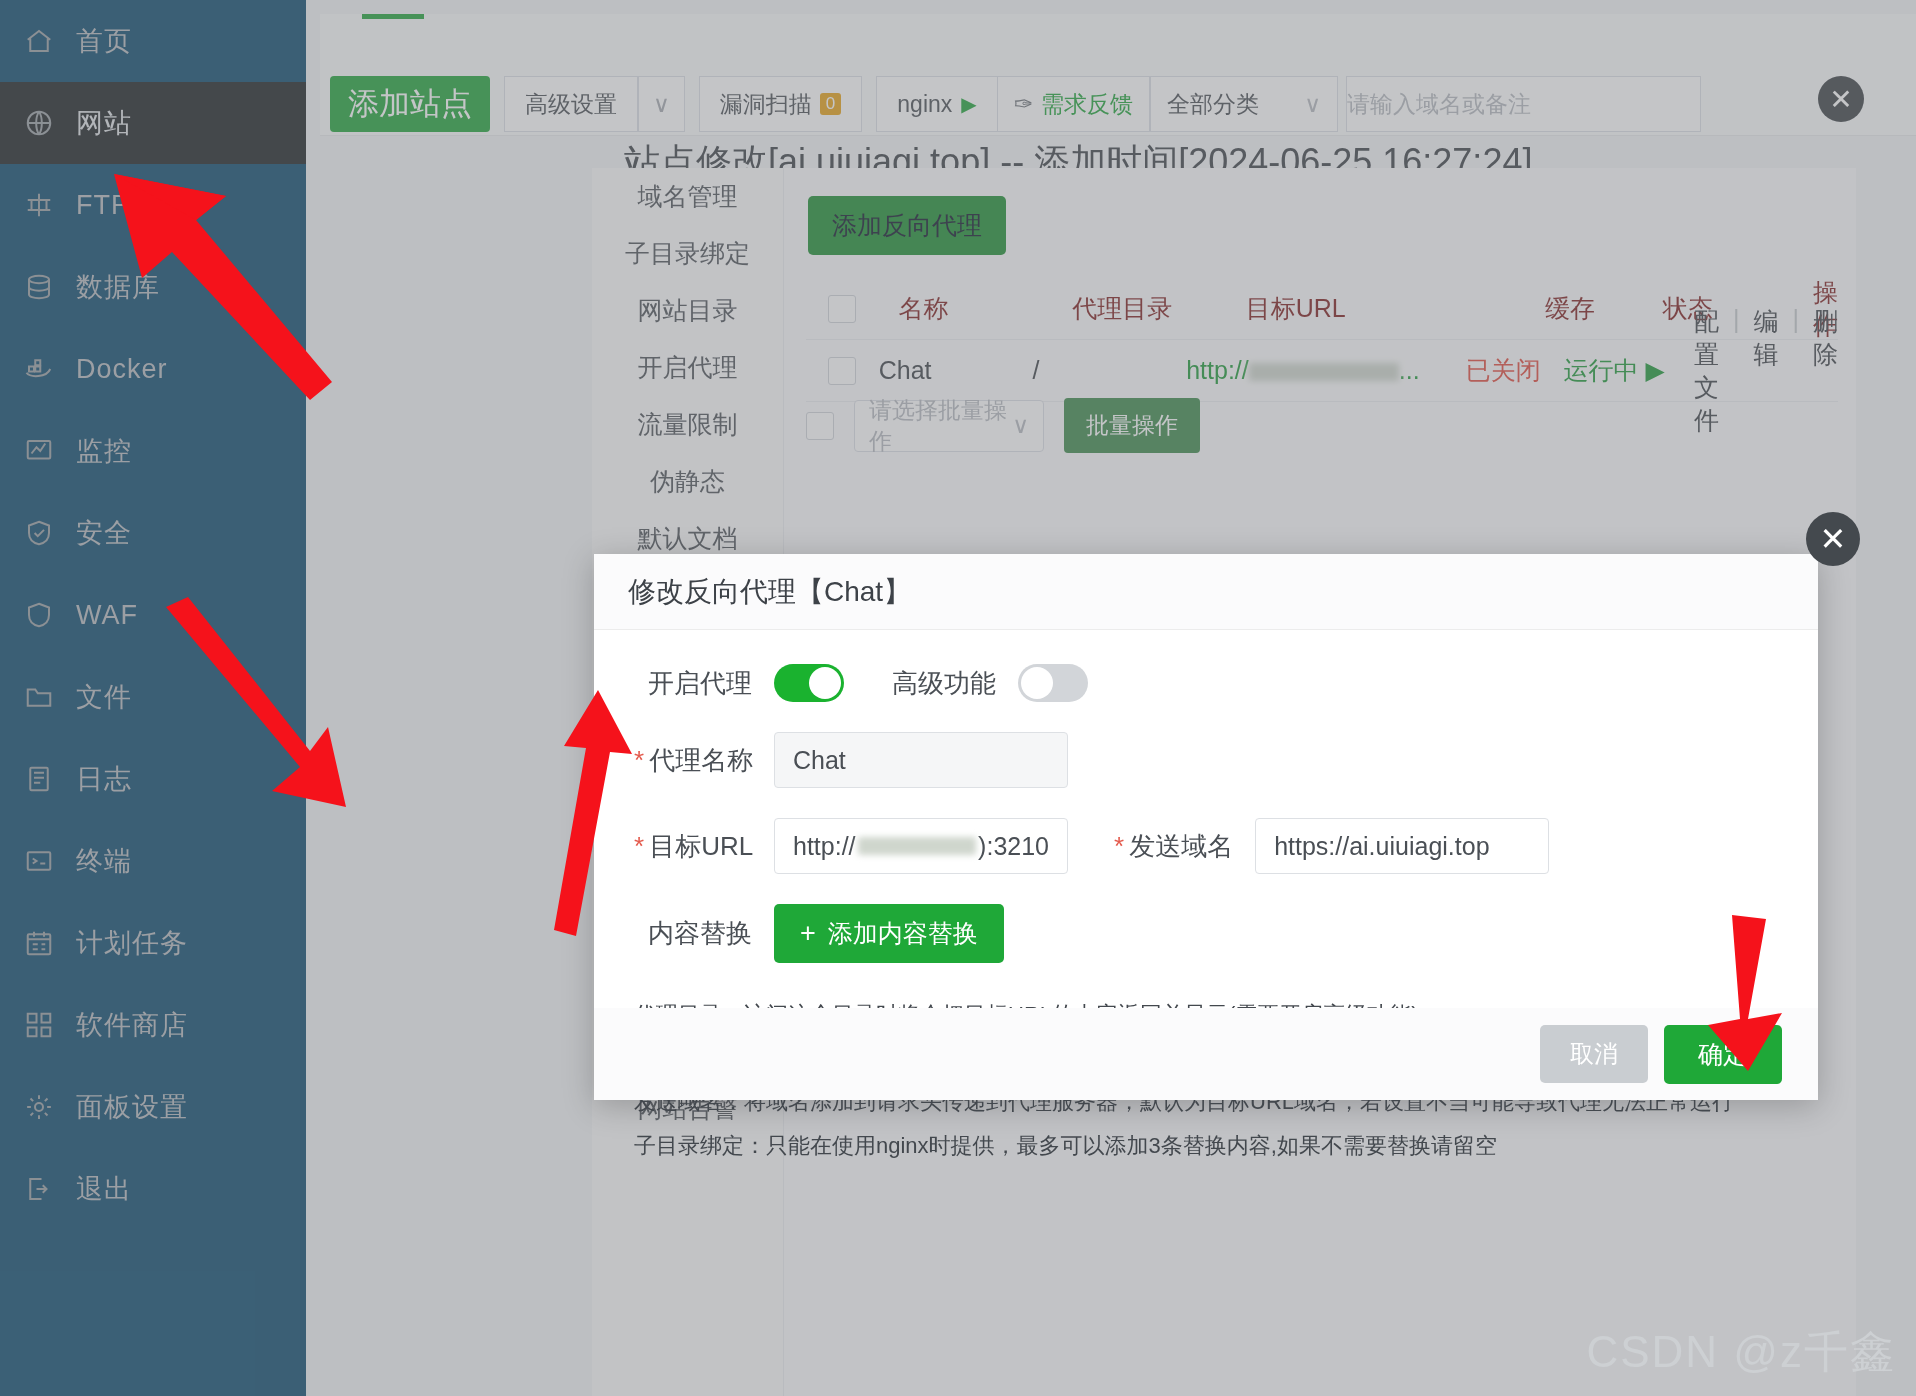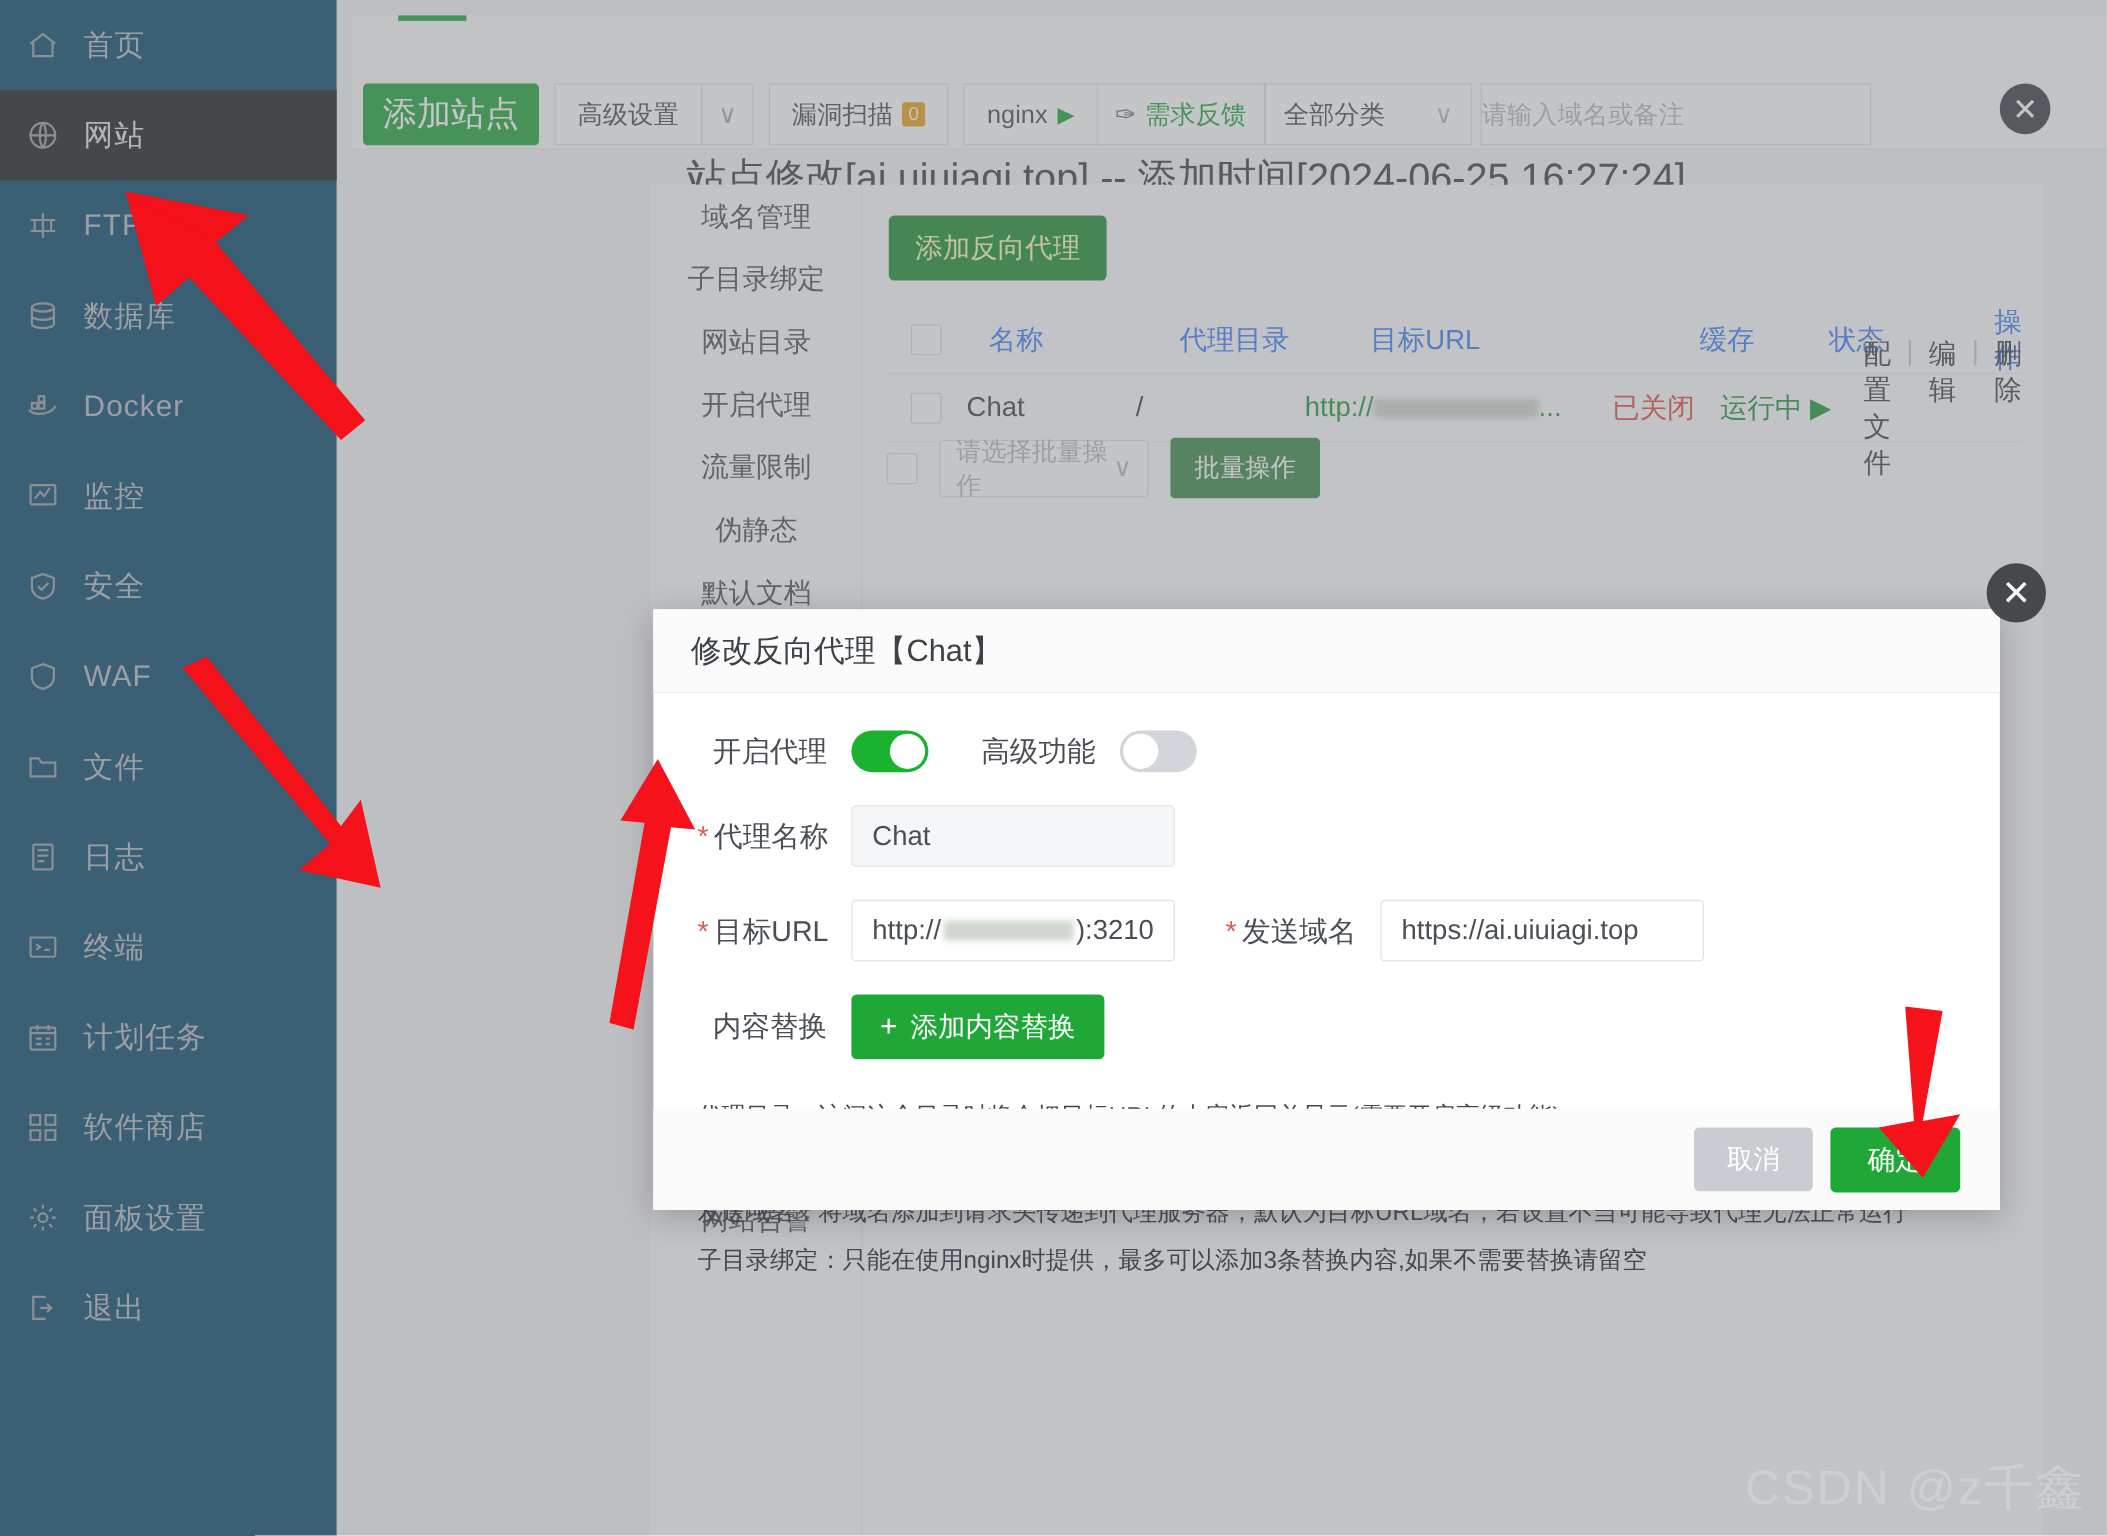--- a/index.html
+++ b/index.html
@@ -100,29 +100,29 @@
   }
   .sm-item {
     height: 57px; display: flex; align-items: center; justify-content: center;
     font-size: 25px; color: #4d5258;
   }
   .sm-item.active { color: #20a53a; background: #f2f4f6; }
 
   .site-content { position: absolute; left: 192px; top: 0; right: 0; bottom: 0; }
   .btn-add-proxy {
     position: absolute; left: 24px; top: 28px;
-    background: #1e8f32; color: #fef9c3; font-size: 25px;
+    background: #1e8f32; color: #0f172a; font-size: 25px;
     padding: 13px 24px; border-radius: 5px;
   }
   .tbl { position: absolute; left: 22px; top: 110px; right: 18px; }
   .tbl-head, .tbl-row {
     display: flex; align-items: center; height: 62px;
     border-bottom: 1px solid #ebedf0; font-size: 25px;
   }
-  .tbl-head { color: #3b82f6; gap: 20px; }
+  .tbl-head { color: #7f1d1d; gap: 20px; }
   .tbl-row { color: #3d4248; }
   .c-chk { width: 78px; display:flex; align-items:center; justify-content:center; }
   .c-name { width: 165px; }
   .c-dir { width: 165px; }
   .c-url { width: 300px; }
   .c-cache { width: 105px; }
   .c-state { width: 140px; }
   .c-ops { flex: 1; display: flex; justify-content: flex-end; gap: 14px; }
   .chkbox { width: 28px; height: 28px; border: 1px solid #d0d4d9; background:#fff; border-radius: 3px; }
   .url-green { color: #1e9a38; }

